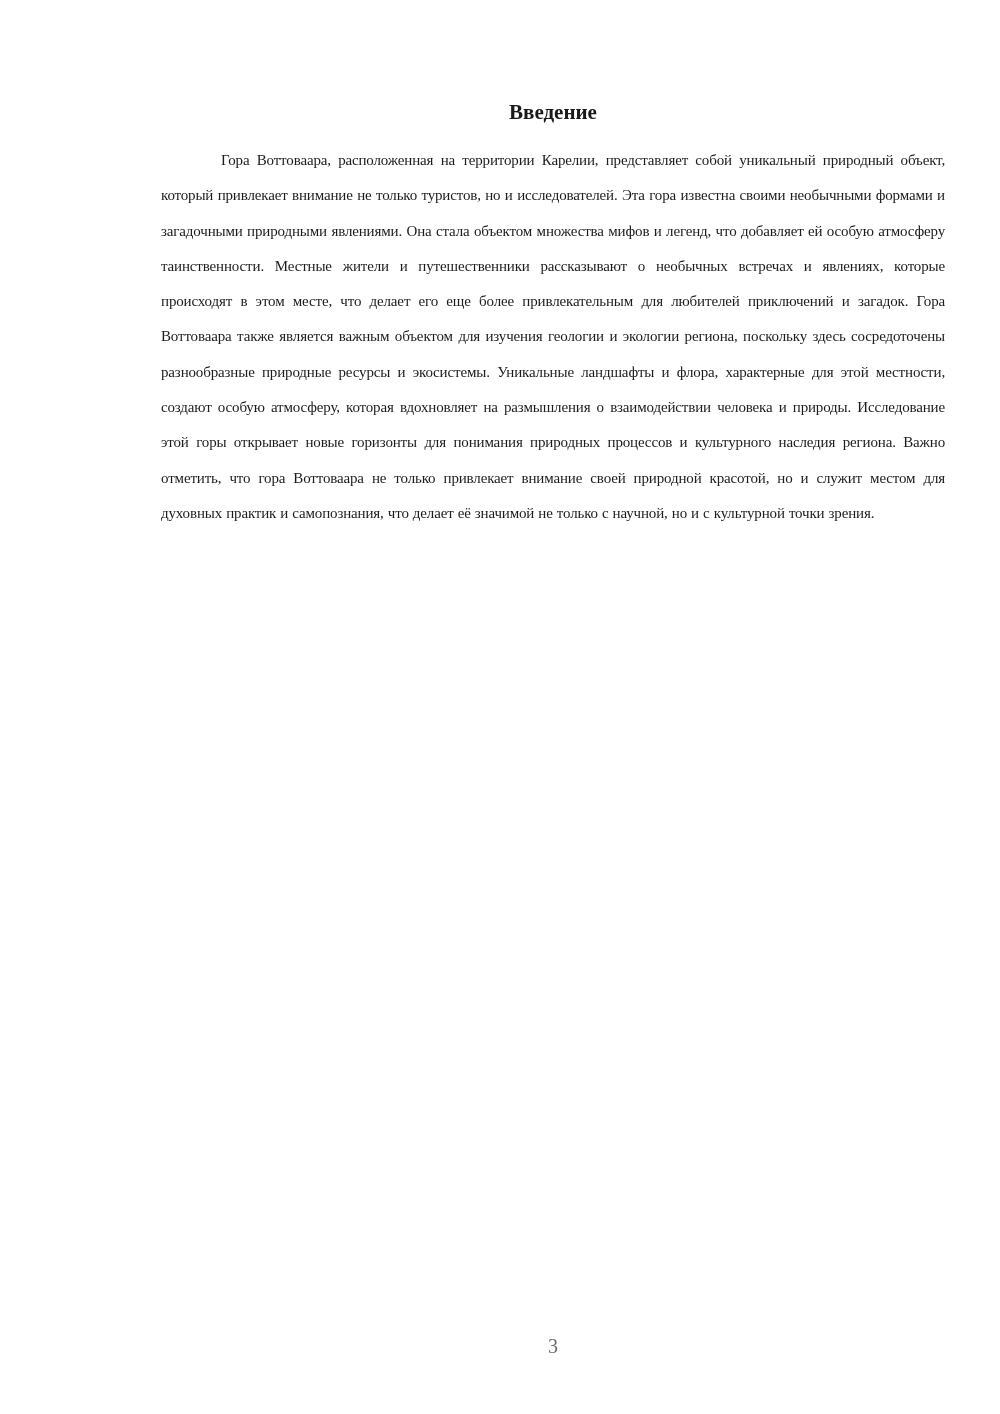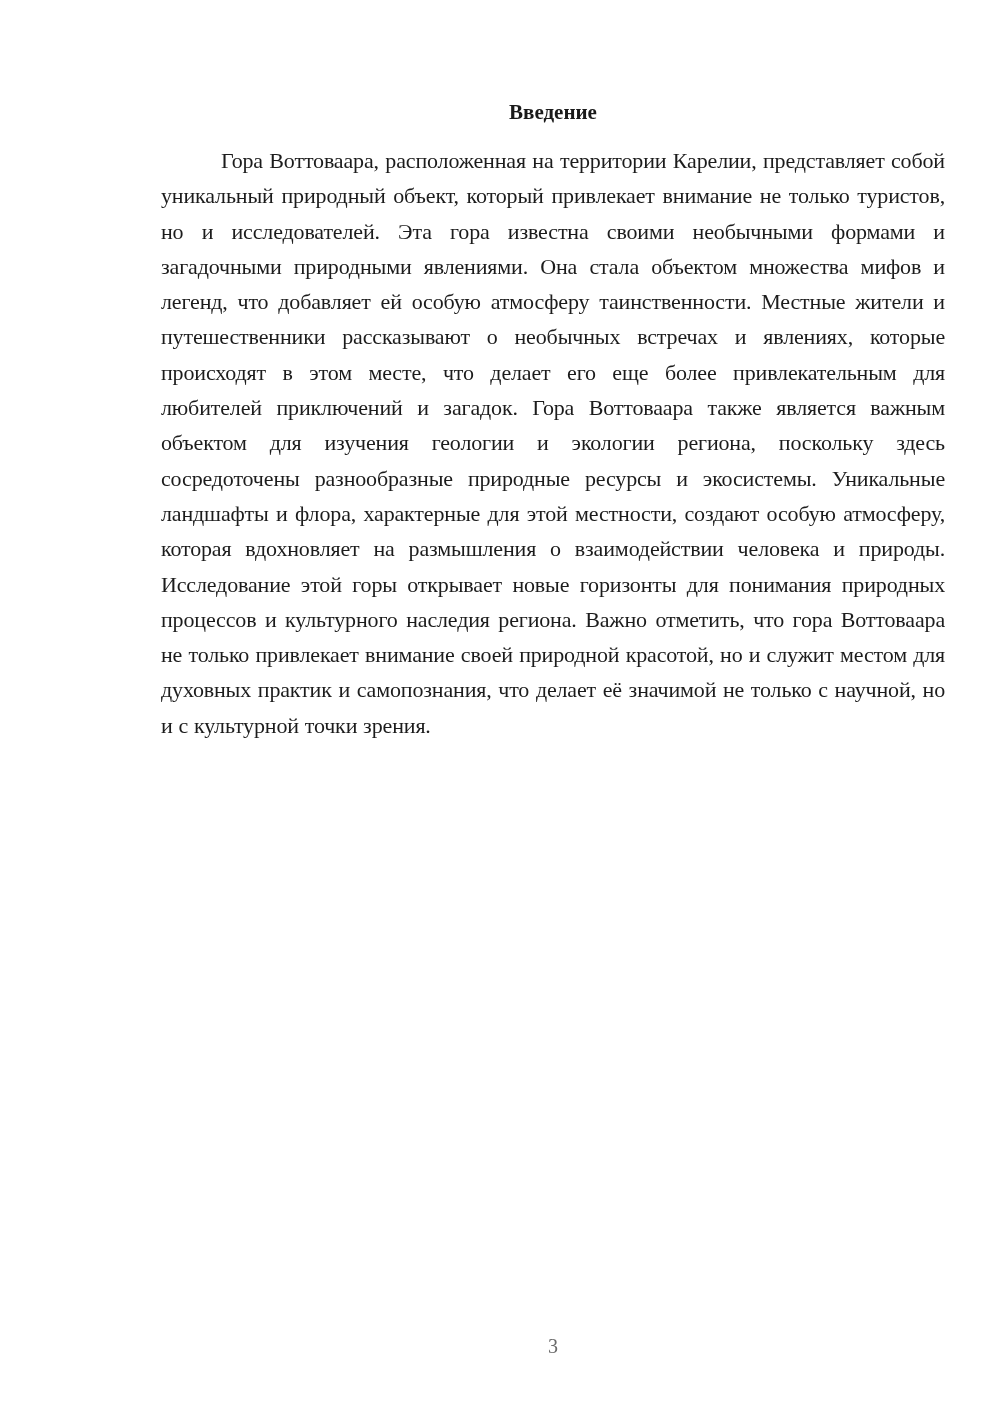--- a/index.html
+++ b/index.html
@@ -32,21 +32,21 @@
       font-weight: bold;
       font-size: 21px;
       line-height: 30px;
       color: #1a1a1a;
     }
     .body-text {
       position: absolute;
       top: 143px;
       left: 144px;
       width: 784px;
-      font-size: 22px;
+      font-size: 15px;
       line-height: 35.3px;
       text-align: justify;
       text-indent: 60px;
       margin: 0;
       color: #1c1c1c;
       letter-spacing: -0.15px;
       word-spacing: 0.5px;
     }
     .page-number {
       position: absolute;

